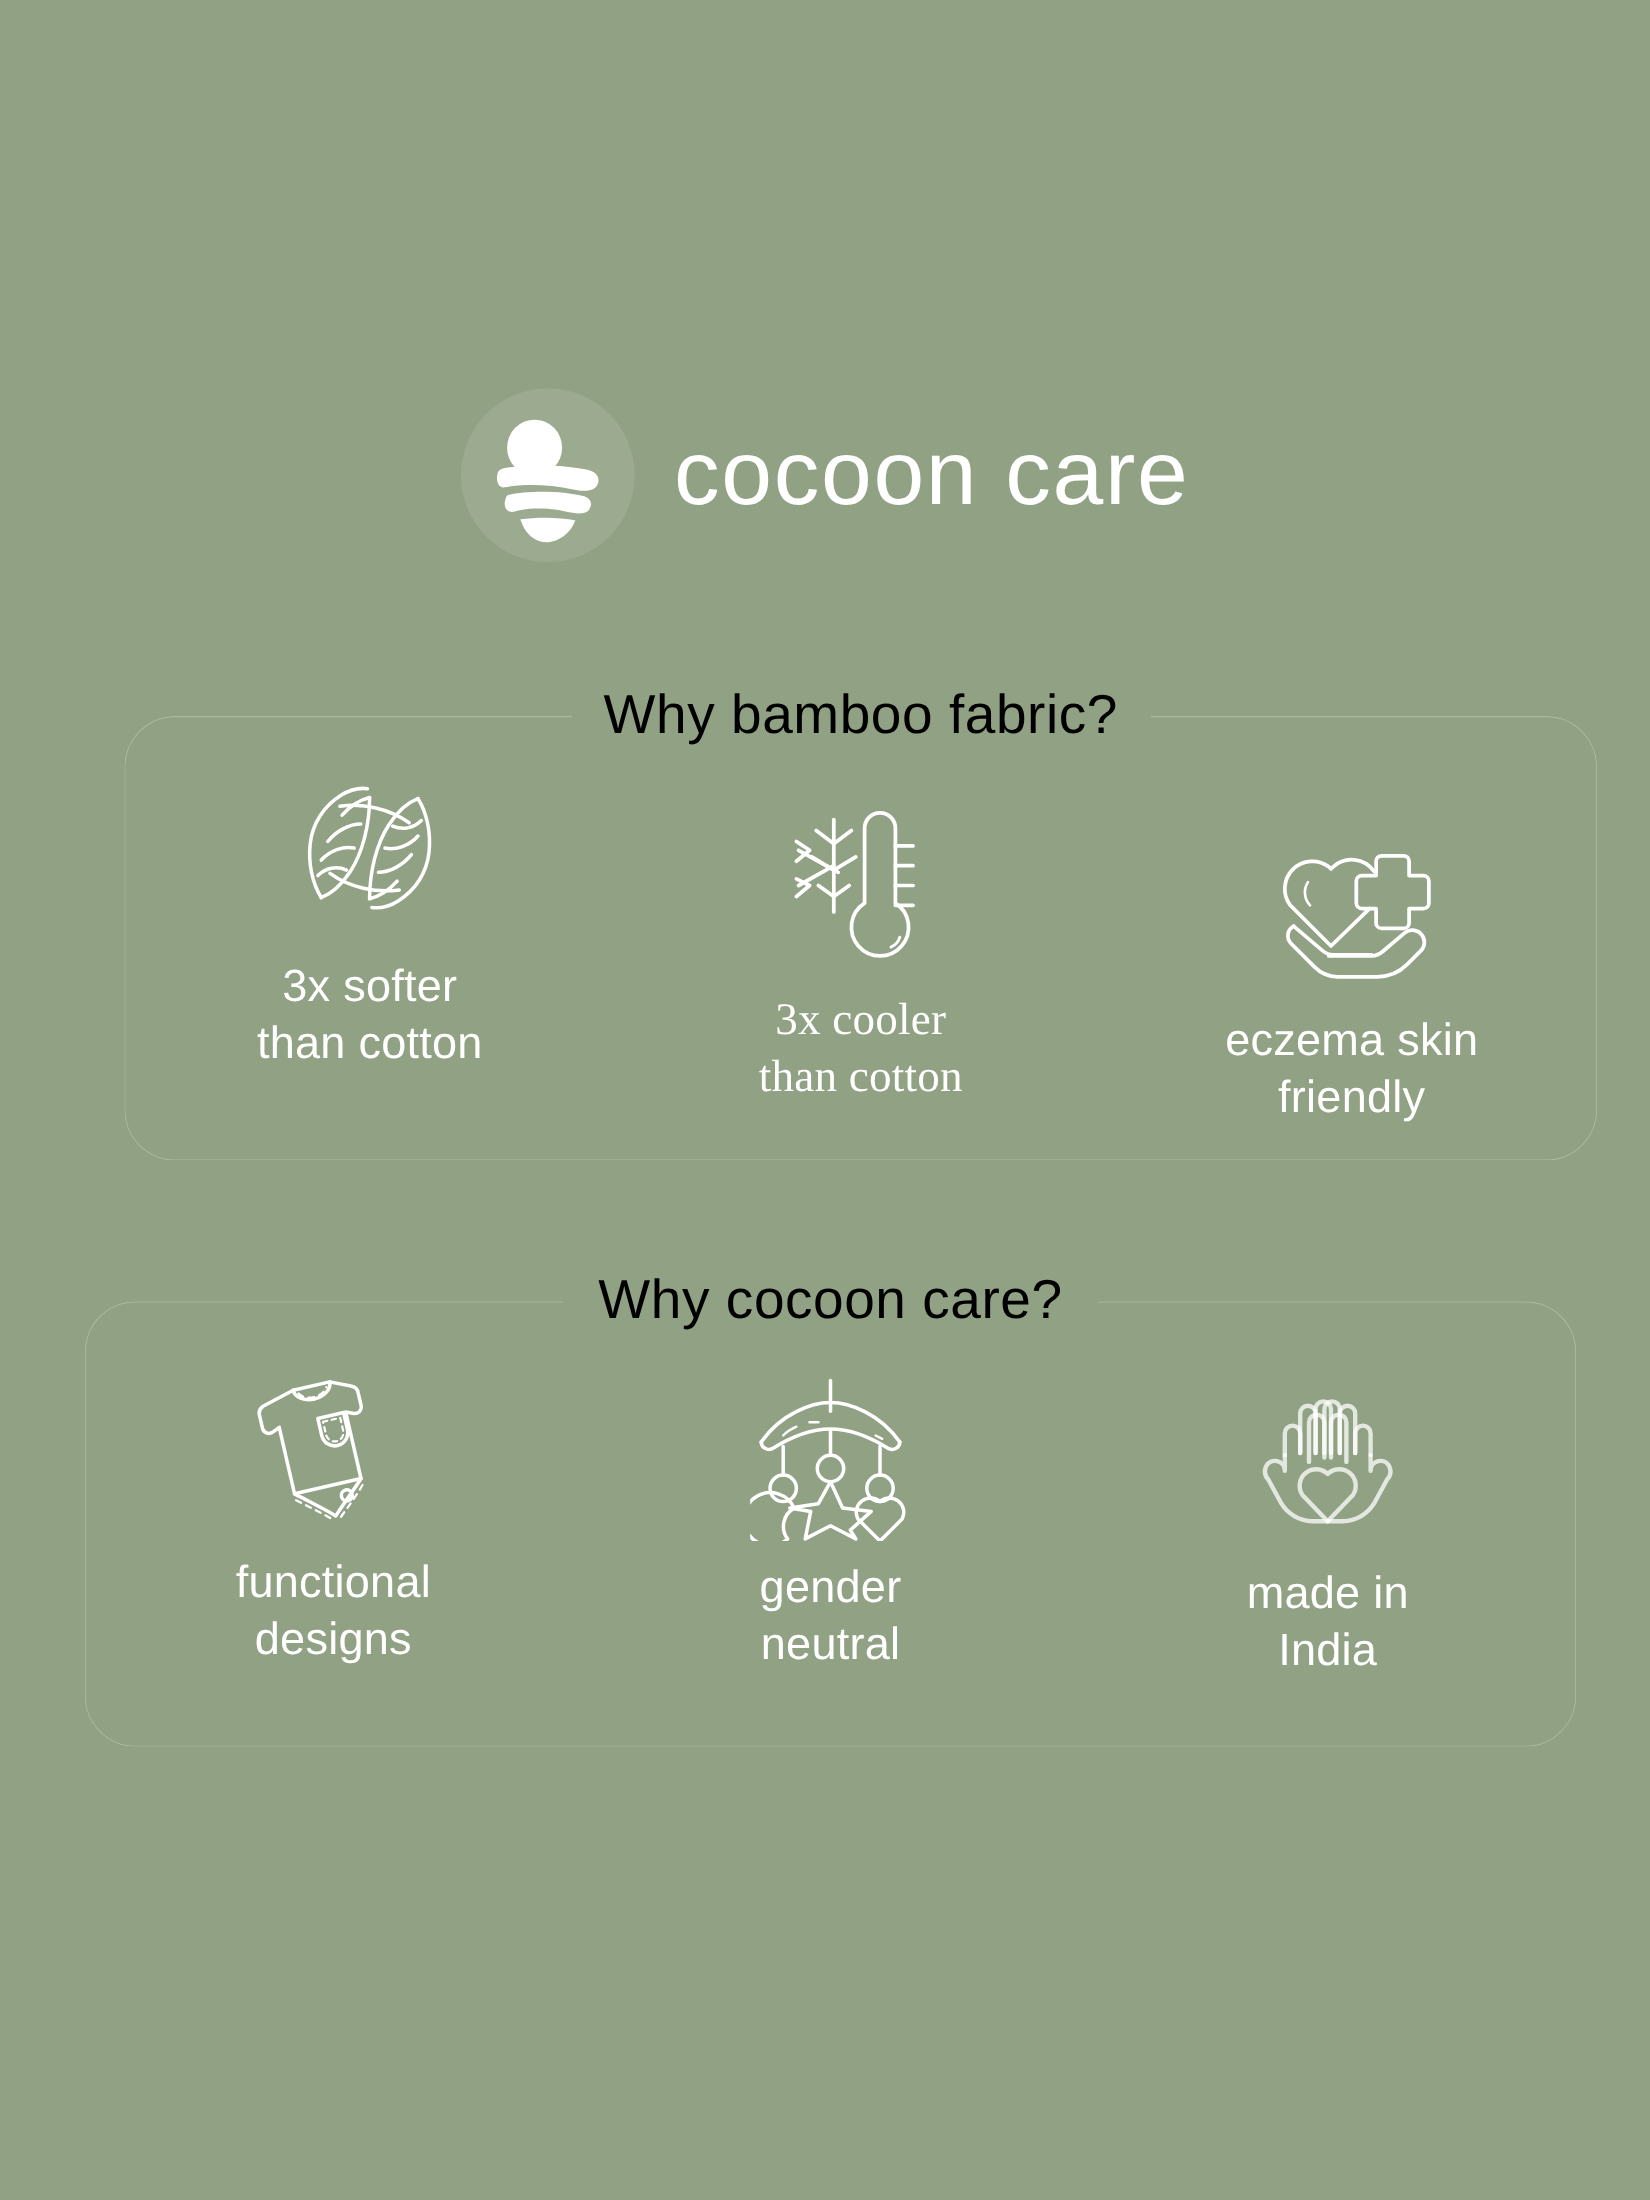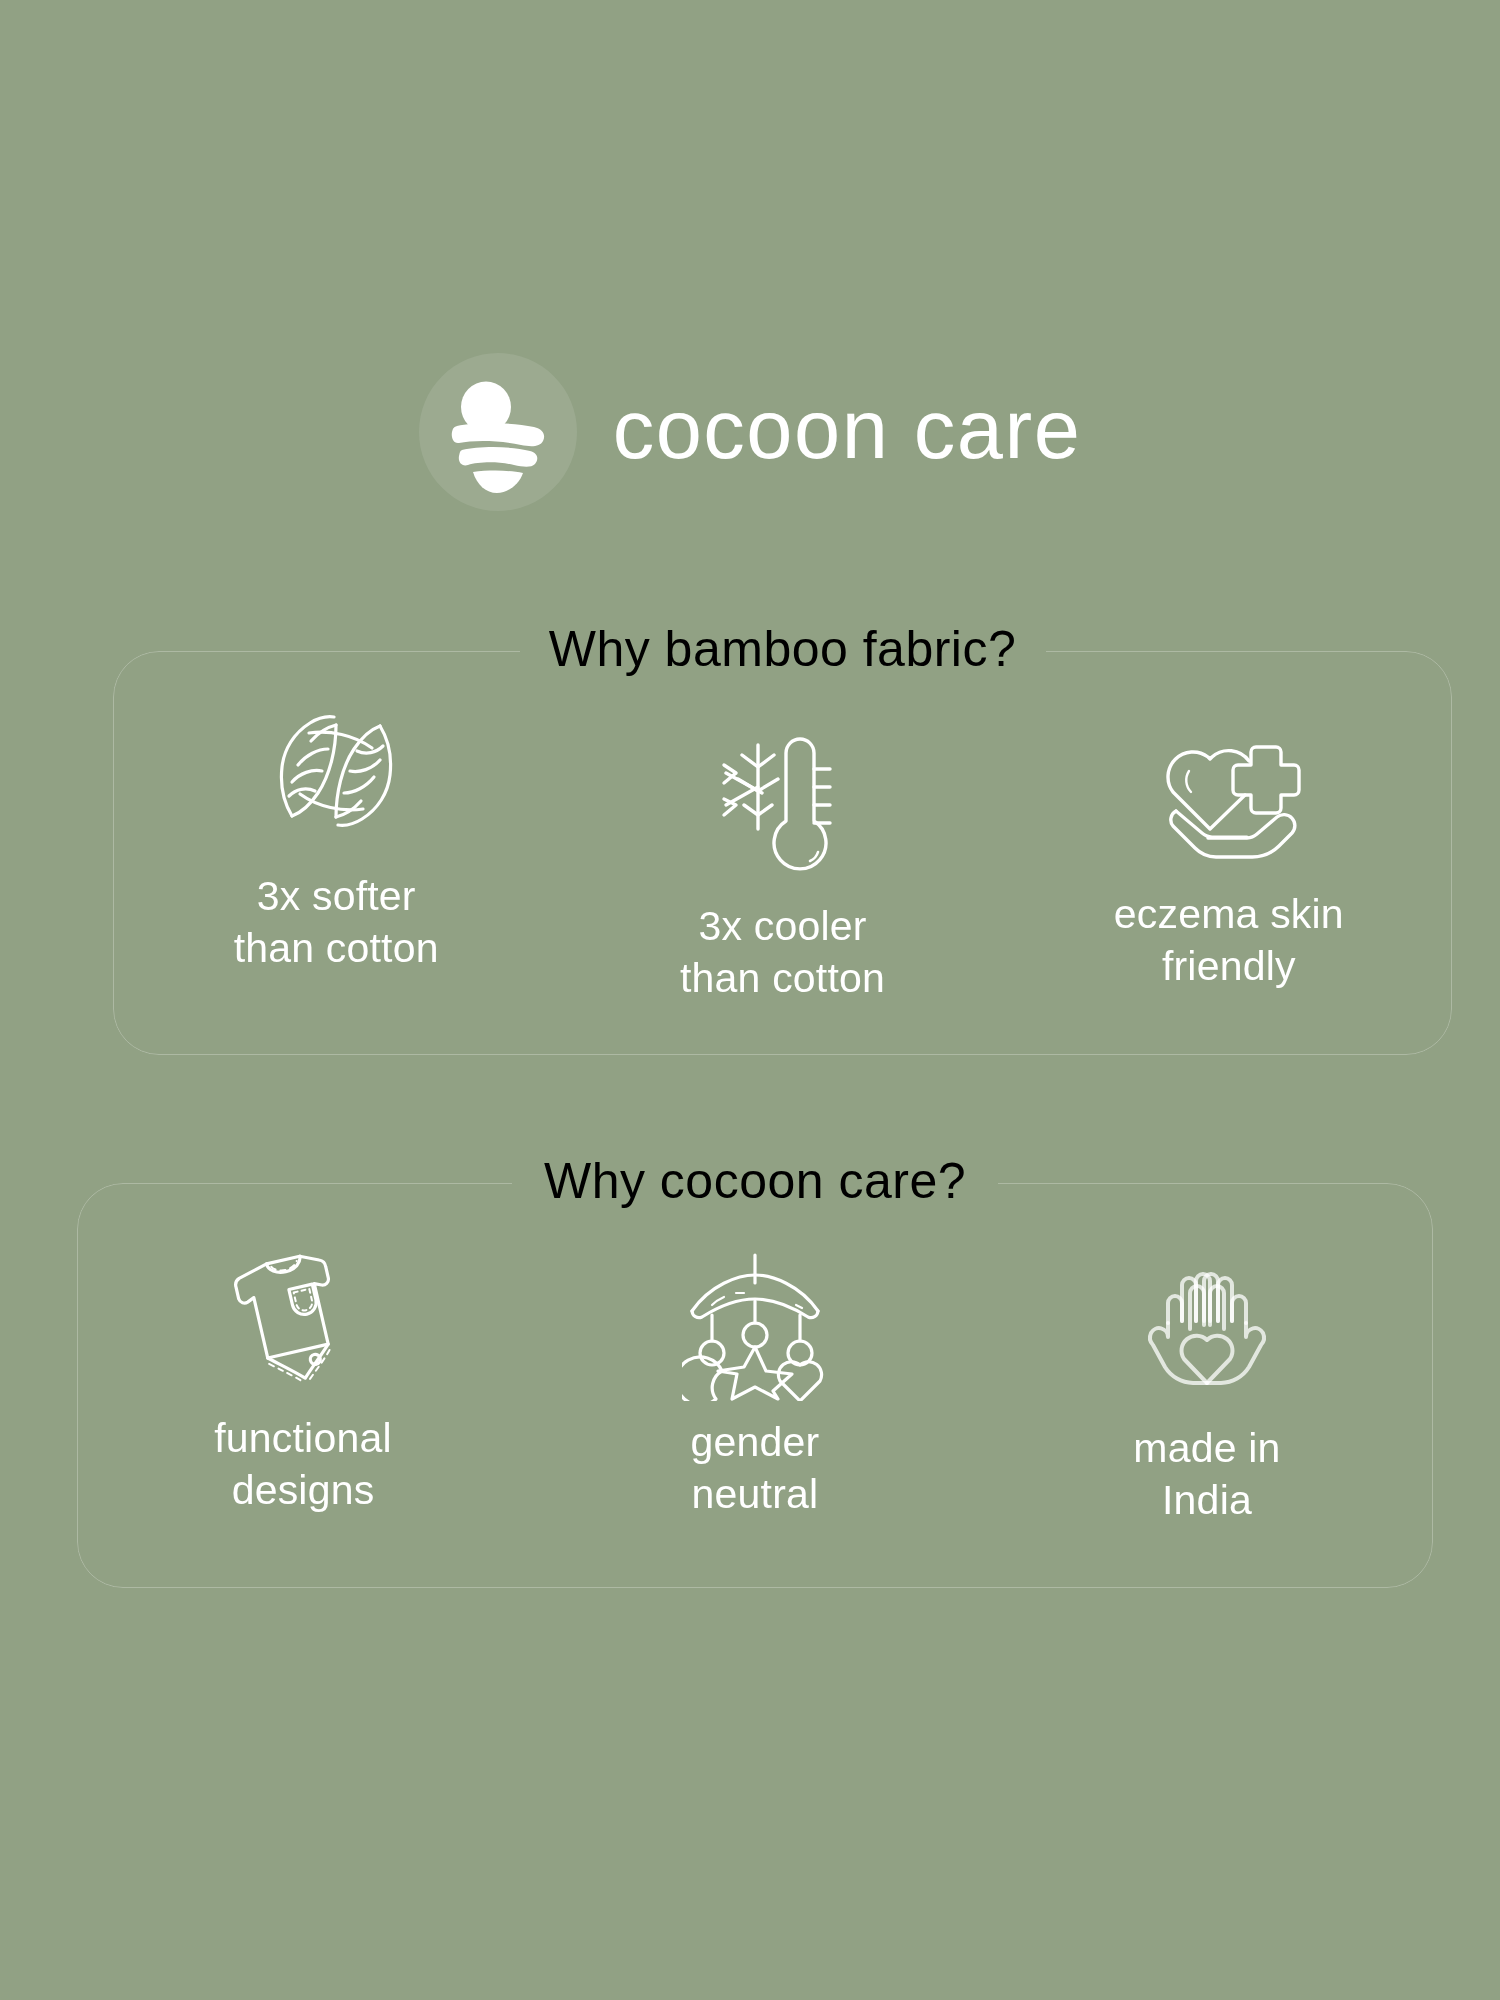--- a/index.html
+++ b/index.html
@@ -129,22 +129,22 @@
     font-weight: 300;
     line-height: 1.26;
     text-align: center;
     letter-spacing: 0.2px;
     white-space: pre-line;
     margin-top: 26px;
   }
 
   
   .sec1 .feature:nth-child(1) { padding-top: 44px; }
-  .sec1 .feature:nth-child(2) { padding-top: 74px; }
-  .sec1 .feature:nth-child(3) { padding-top: 62px; }
+  .sec1 .feature:nth-child(2) { padding-top: 74px; font-family: Liberation Serif, serif; }
+  .sec1 .feature:nth-child(3) { padding-top: 62px; justify-content: center; }
 
   .sec2 .feature:nth-child(1) { padding-top: 58px; }
   .sec2 .feature:nth-child(2) { padding-top: 68px; }
   .sec2 .feature:nth-child(3) { padding-top: 62px; }
 
   .sec2 .feature:nth-child(1) .feature-label { margin-top: 22px; }
   .sec2 .feature:nth-child(2) .feature-label { margin-top: 16px; }
   .sec2 .feature:nth-child(3) .feature-label { margin-top: 28px; }
 </style>
 </head>

